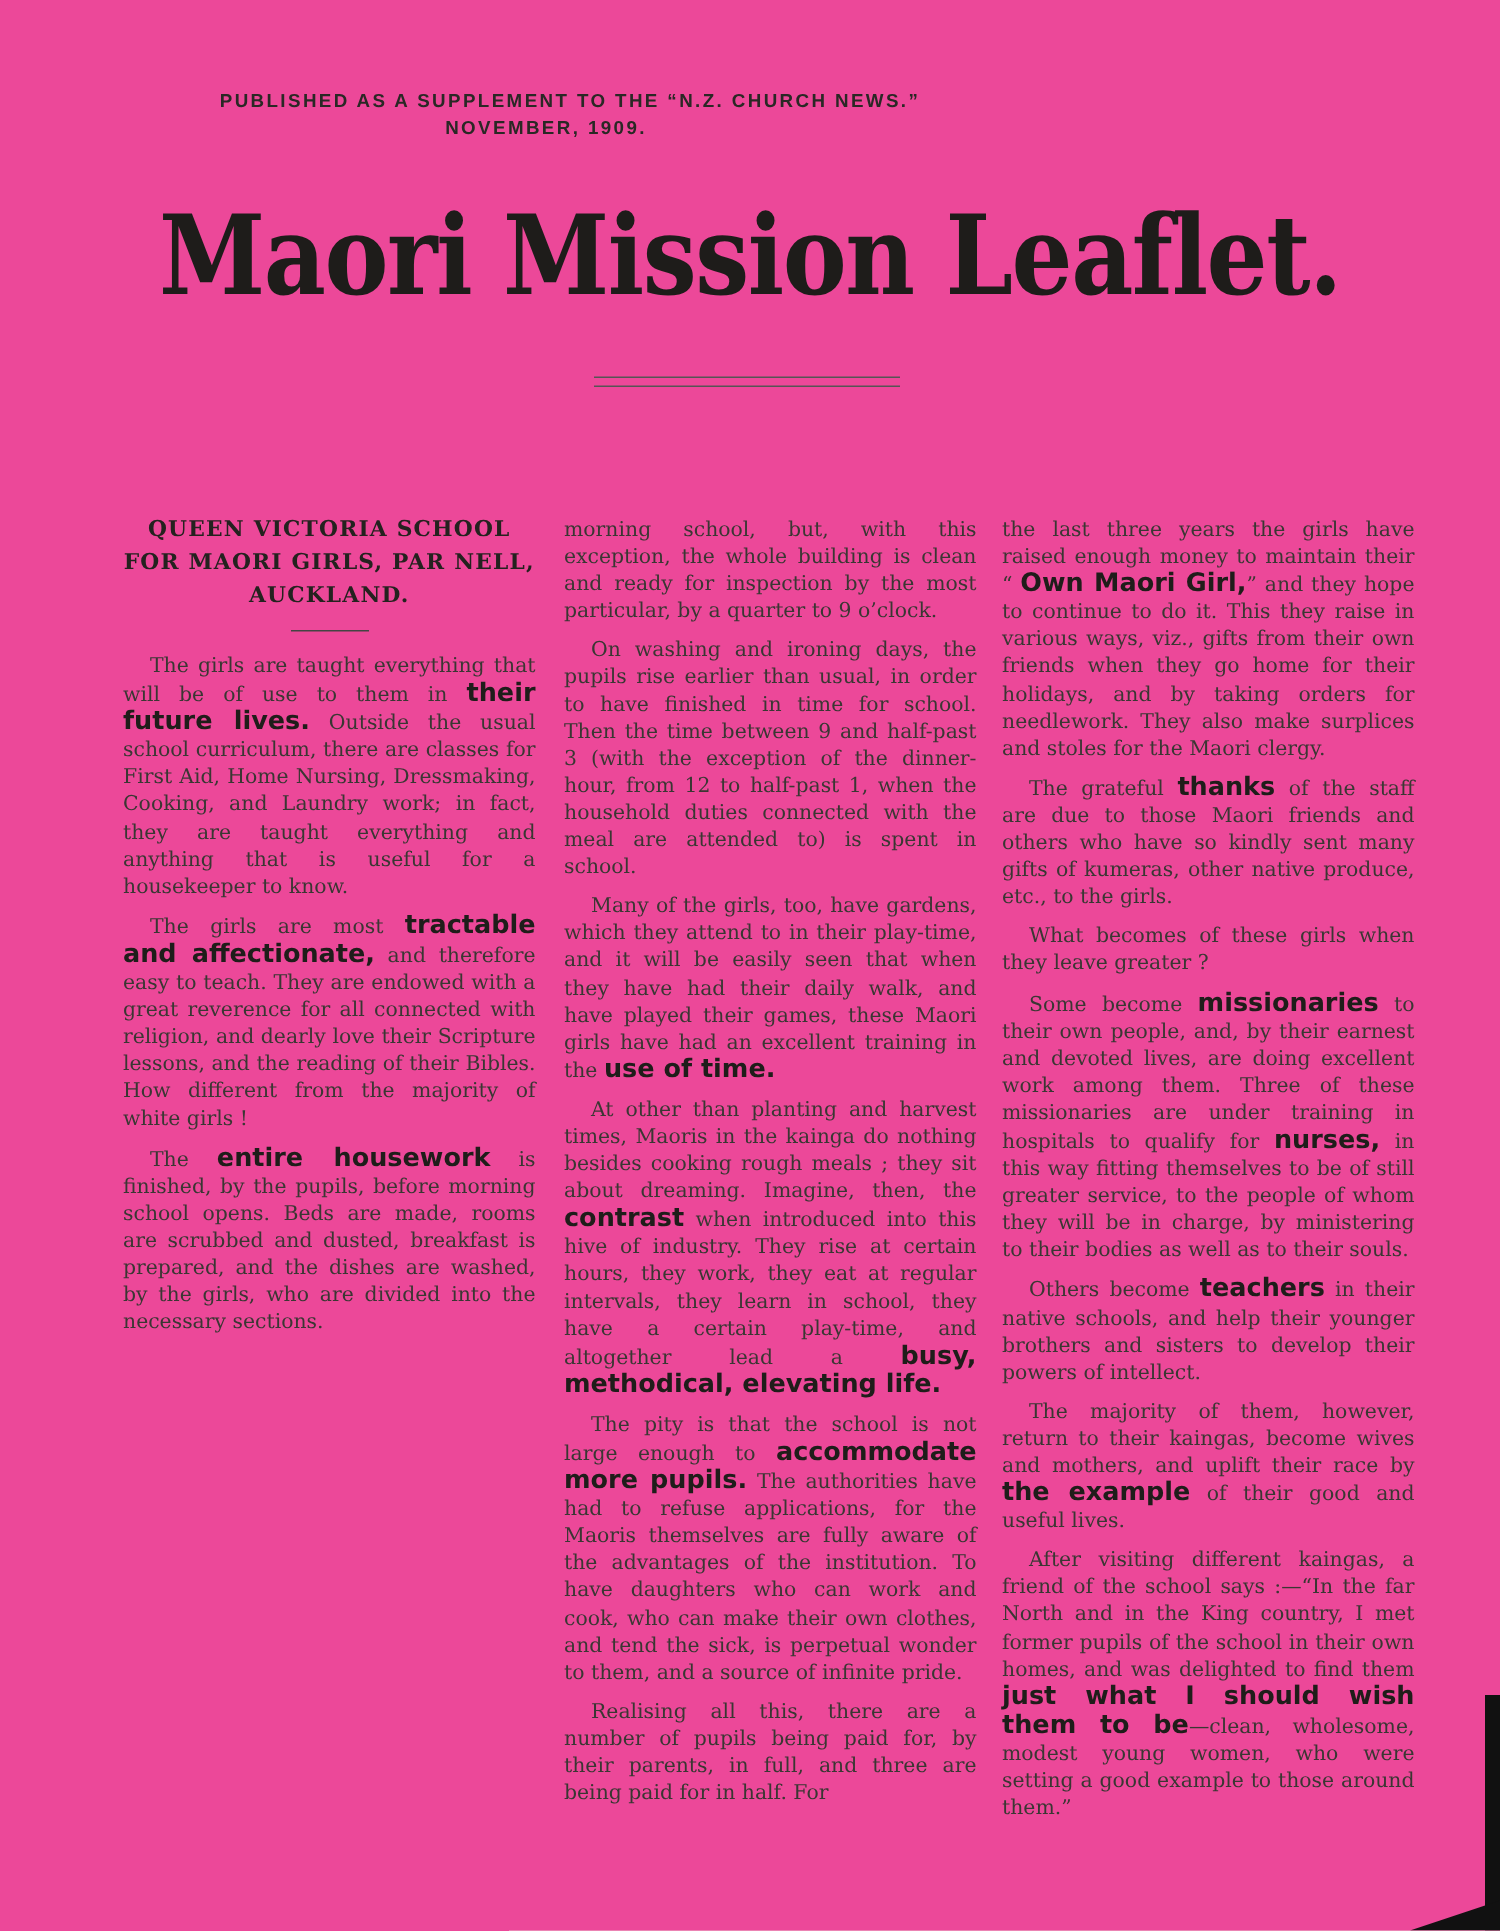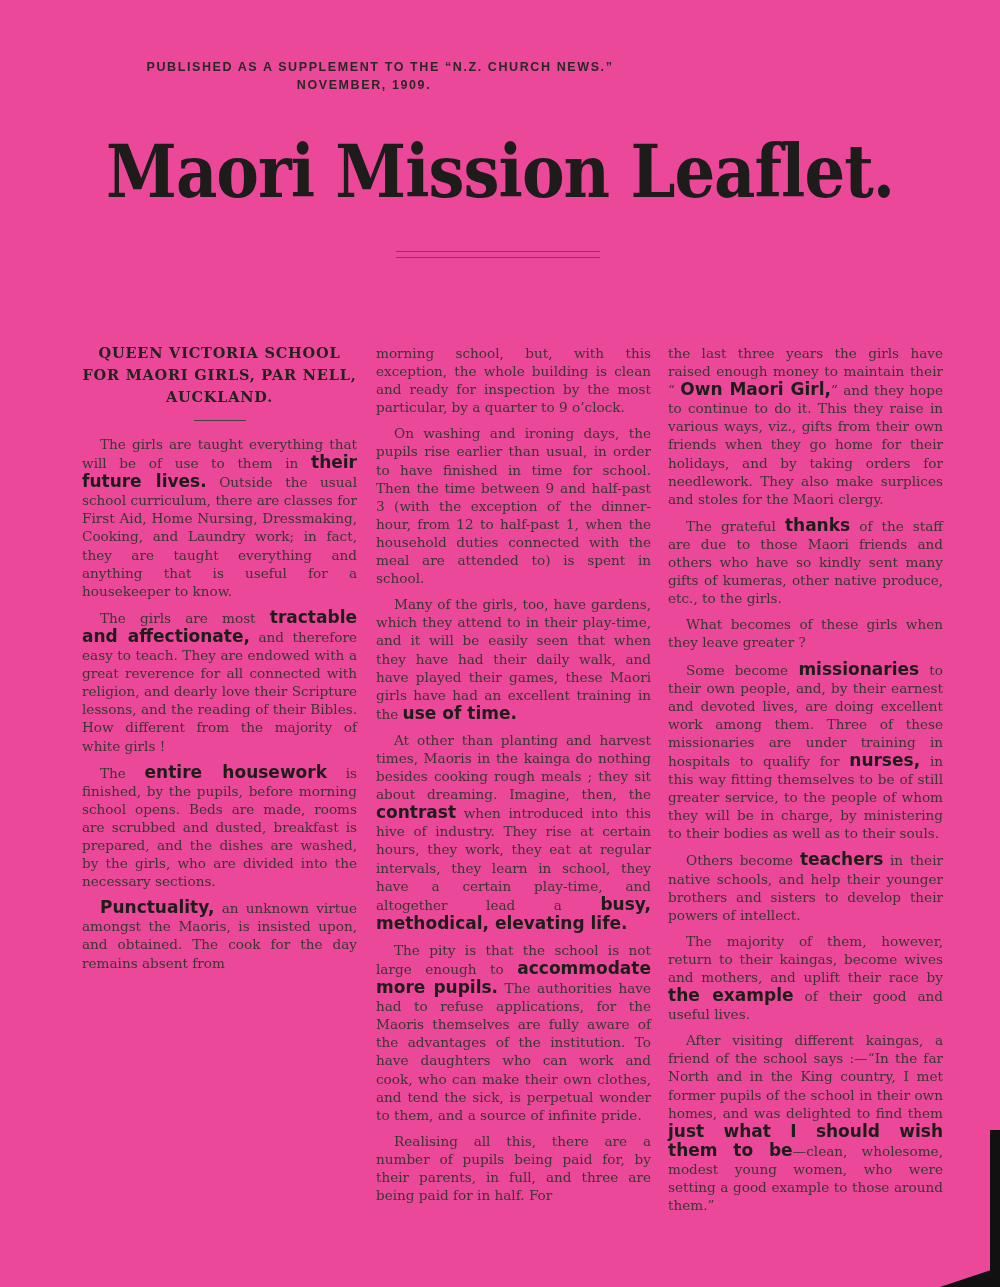--- a/index.html
+++ b/index.html
@@ -64,21 +64,20 @@
   <div class="rule-double"></div>
 
   <div class="columns">
     <div class="col c1">
       <div class="headline">QUEEN VICTORIA SCHOOL FOR MAORI GIRLS, PAR NELL, AUCKLAND.</div>
       <div class="short-rule"></div>
       <div>
           <p>The girls are taught everything that will be of use to them in <b>their future lives.</b> Outside the usual school curriculum, there are classes for First Aid, Home Nursing, Dressmaking, Cooking, and Laundry work; in fact, they are taught everything and anything that is useful for a housekeeper to know.</p>
           <p>The girls are most <b>tractable and affectionate,</b> and therefore easy to teach. They are endowed with a great reverence for all connected with religion, and dearly love their Scripture lessons, and the reading of their Bibles. How different from the majority of white girls !</p>
           <p>The <b>entire housework</b> is finished, by the pupils, before morning school opens. Beds are made, rooms are scrubbed and dusted, breakfast is prepared, and the dishes are washed, by the girls, who are divided into the necessary sections.</p>
-          <p><b>Punctuality,</b> an unknown virtue amongst the Maoris, is insisted upon, and obtained. The cook for the day remains absent from</p>
         </div>
     </div>
     <div class="col c2">
       <div>
           <p class="noindent">morning school, but, with this exception, the whole building is clean and ready for inspection by the most particular, by a quarter to 9 o’clock.</p>
           <p>On washing and ironing days, the pupils rise earlier than usual, in order to have finished in time for school. Then the time between 9 and half-past 3 (with the exception of the dinner-hour, from 12 to half-past 1, when the household duties connected with the meal are attended to) is spent in school.</p>
           <p>Many of the girls, too, have gardens, which they attend to in their play-time, and it will be easily seen that when they have had their daily walk, and have played their games, these Maori girls have had an excellent training in the <b>use of time.</b></p>
           <p>At other than planting and harvest times, Maoris in the kainga do nothing besides cooking rough meals ; they sit about dreaming. Imagine, then, the <b>contrast</b> when introduced into this hive of industry. They rise at certain hours, they work, they eat at regular intervals, they learn in school, they have a certain play-time, and altogether lead a <b>busy, methodical, elevating life.</b></p>
           <p>The pity is that the school is not large enough to <b>accommodate more pupils.</b> The authorities have had to refuse applications, for the Maoris themselves are fully aware of the advantages of the institution. To have daughters who can work and cook, who can make their own clothes, and tend the sick, is perpetual wonder to them, and a source of infinite pride.</p>
           <p>Realising all this, there are a number of pupils being paid for, by their parents, in full, and three are being paid for in half. For</p>

